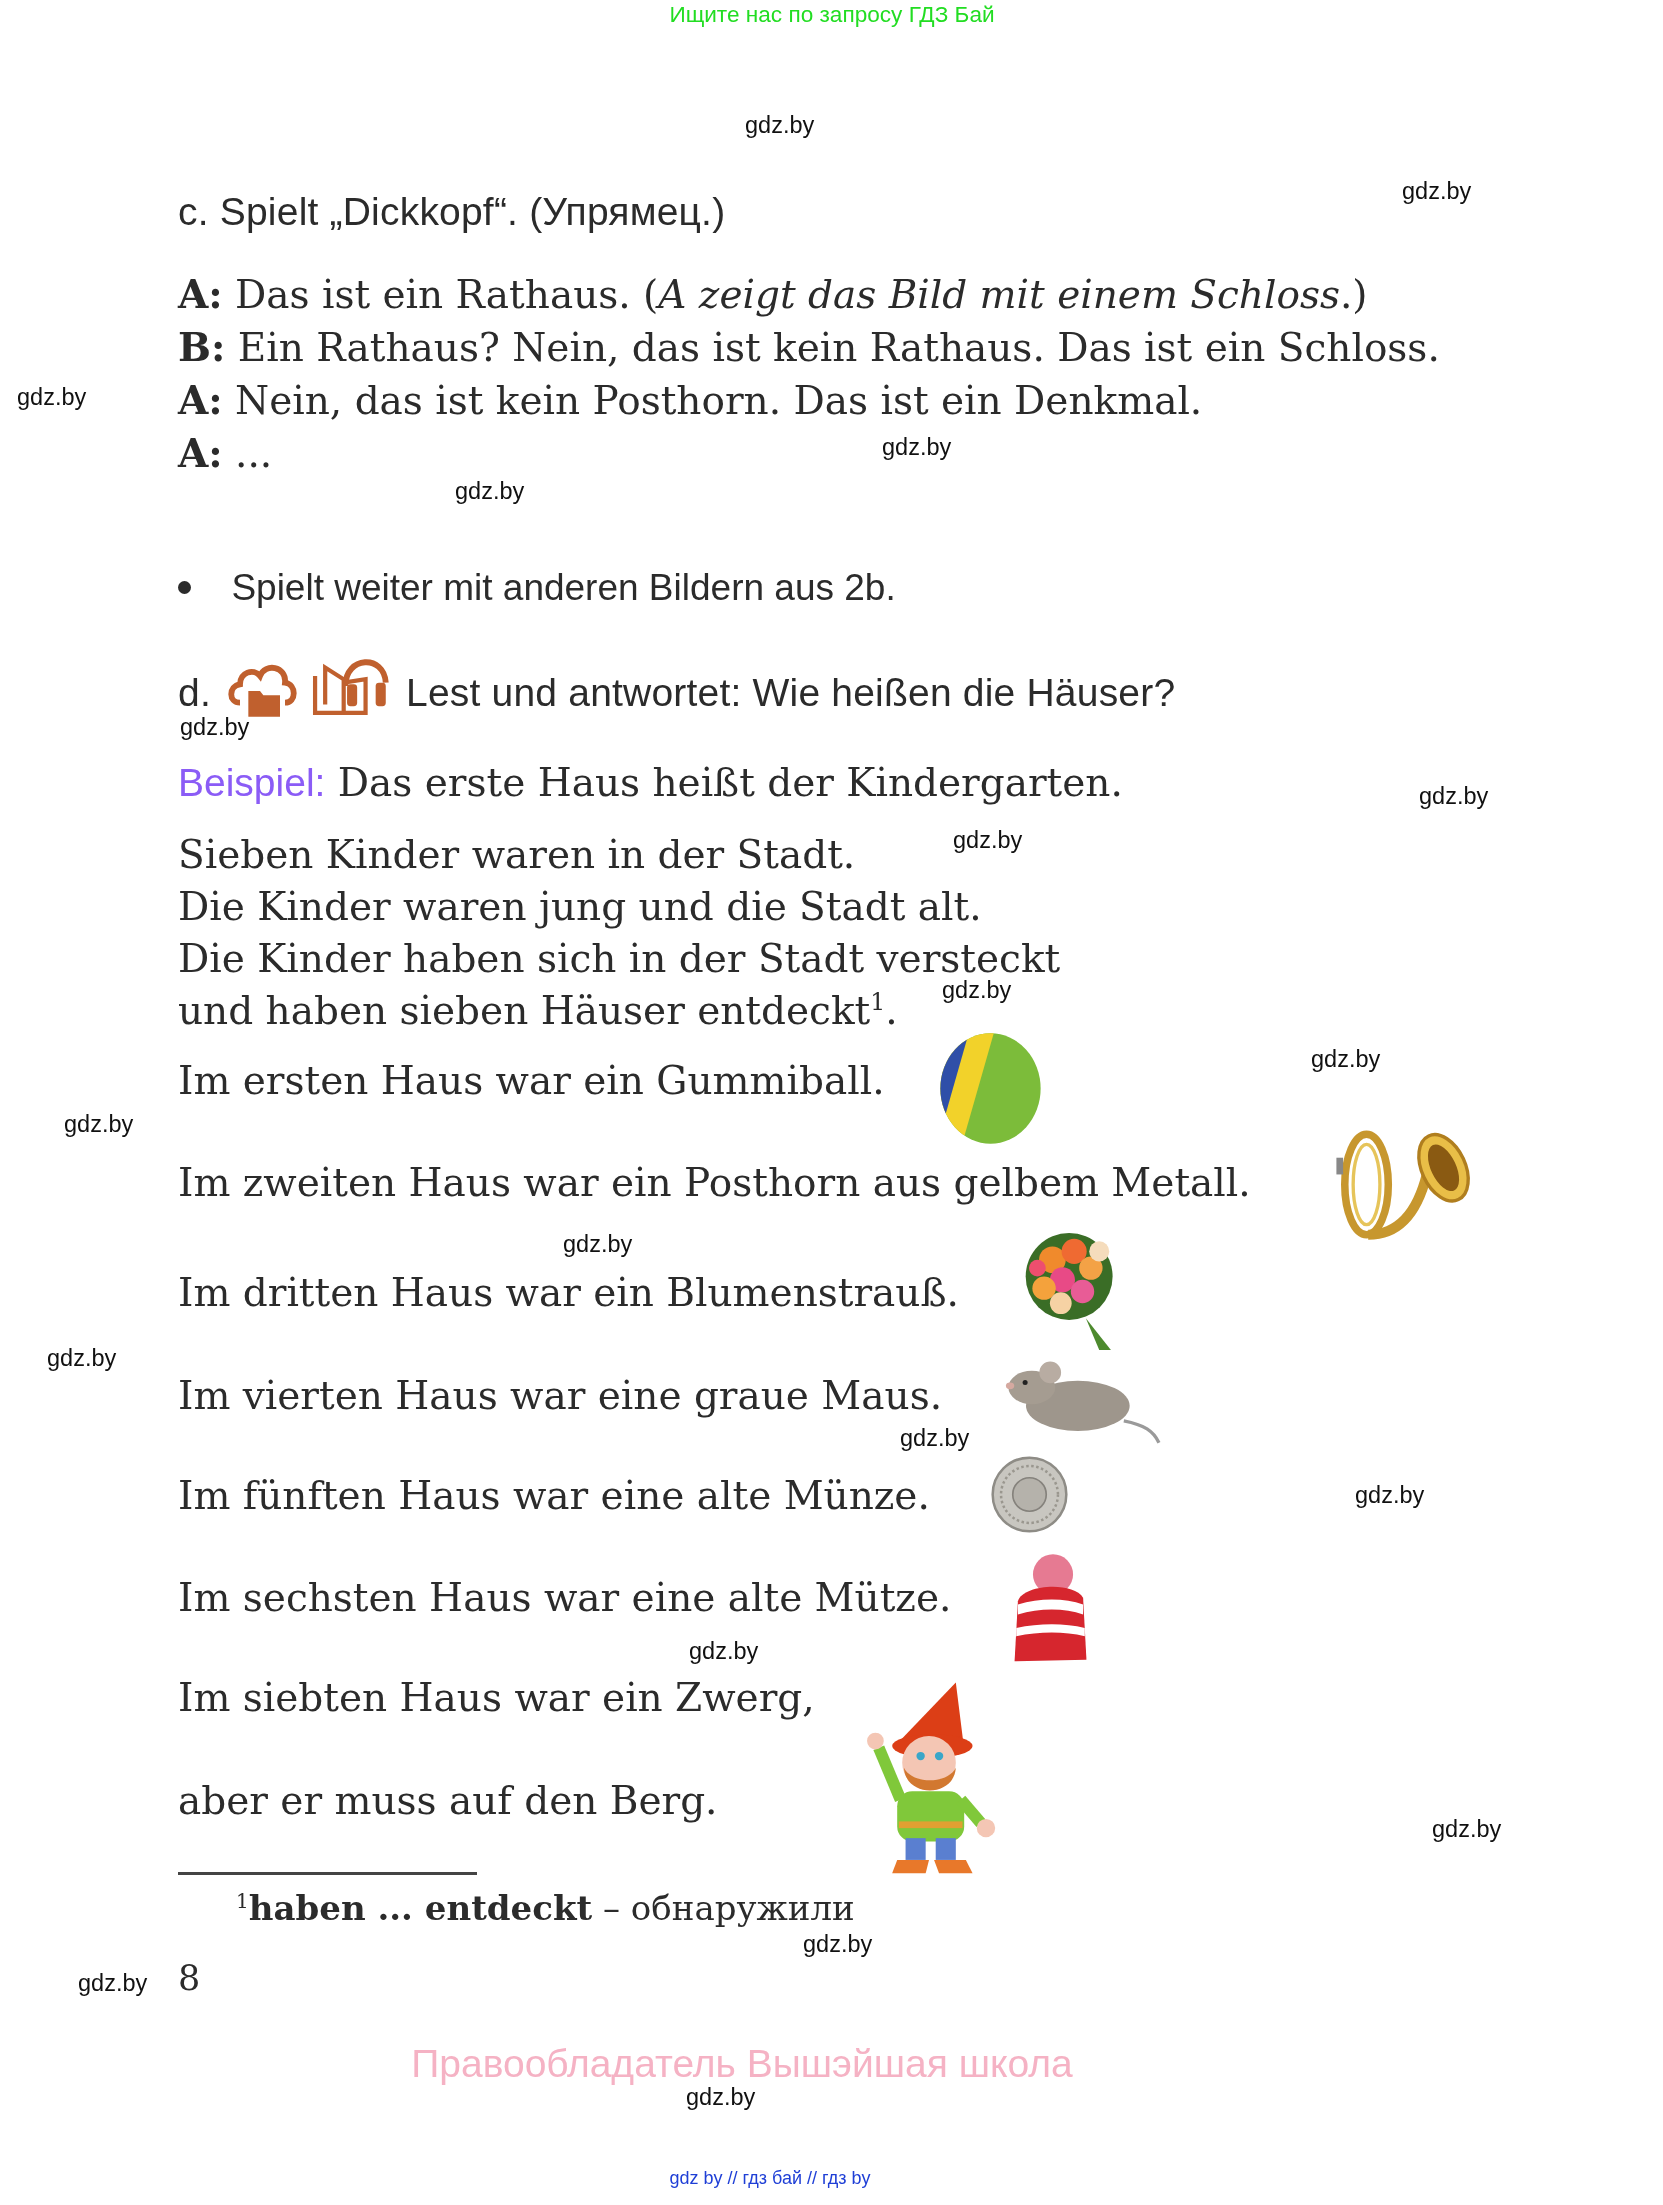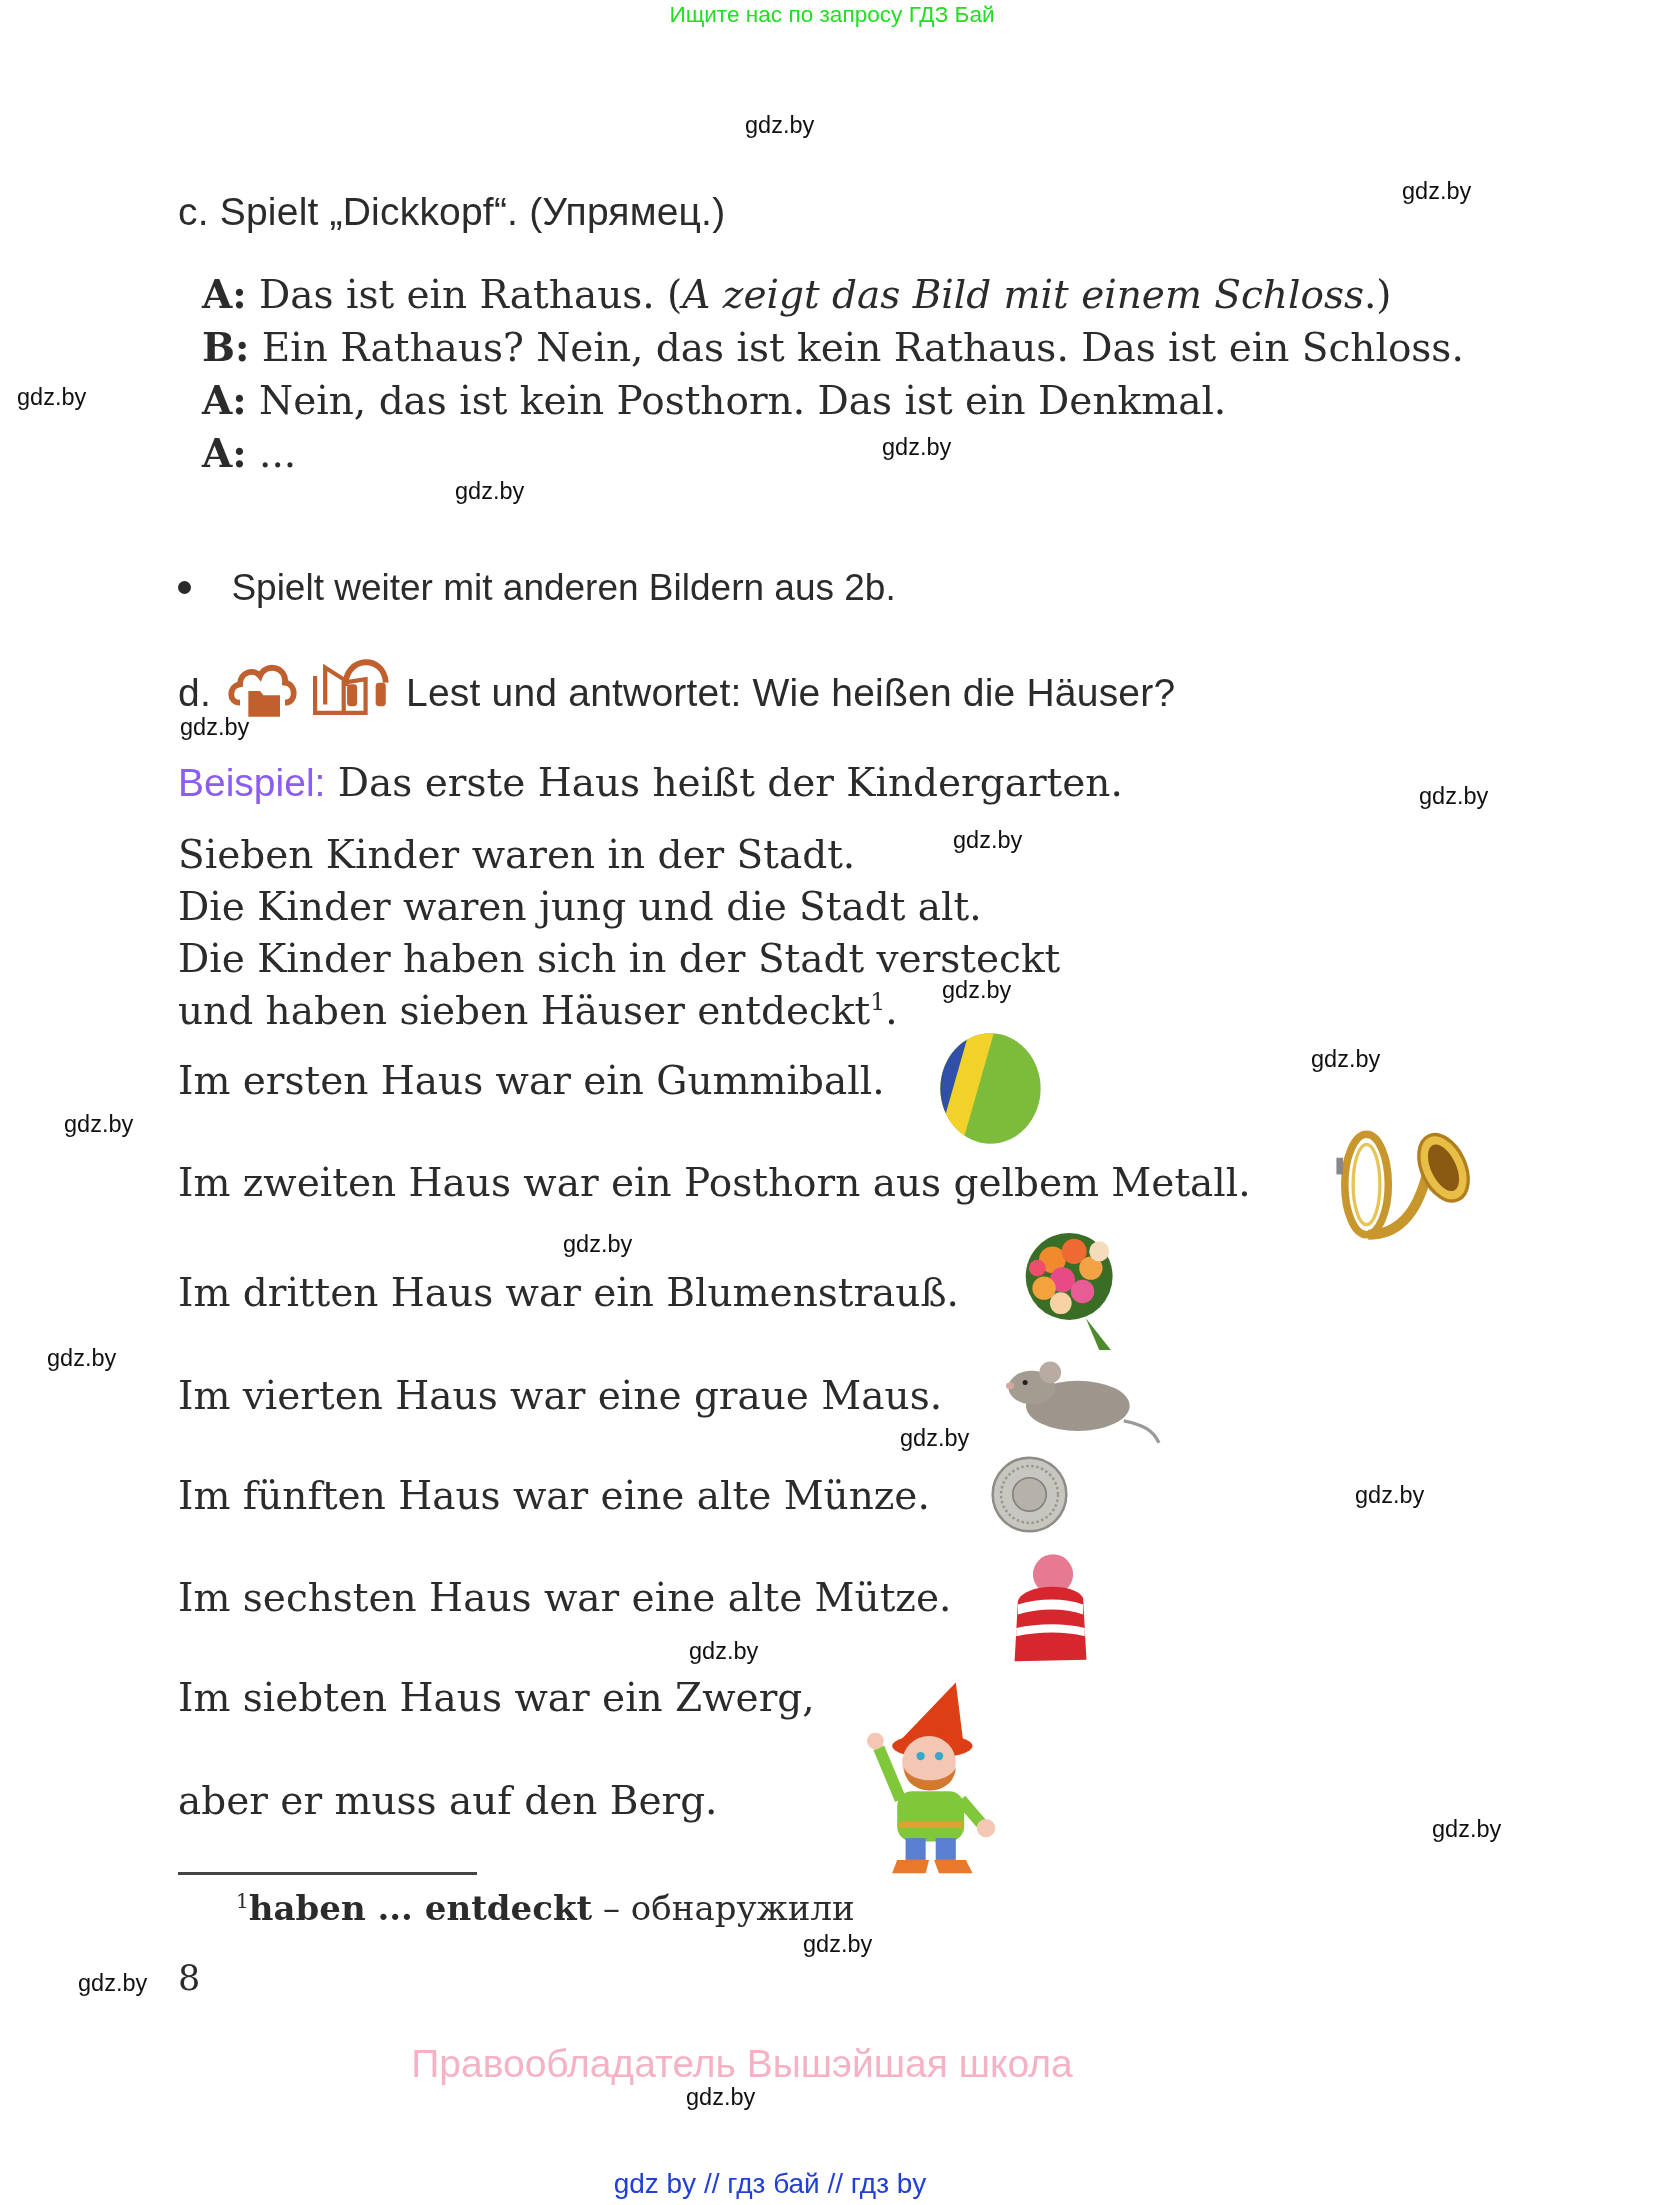--- a/index.html
+++ b/index.html
@@ -3,27 +3,27 @@
 <meta charset="utf-8">
 <style>
   html, body { margin:0; padding:0; background:#ffffff; }
   body { width:1664px; height:2205px; position:relative; overflow:hidden; color:#2b2b2b; }
   .abs { position:absolute; white-space:nowrap; }
   .sans { font-family:"Liberation Sans", "DejaVu Sans", sans-serif; }
   .serif { font-family:"DejaVu Serif", "Liberation Serif", serif; }
   .wm { font-family:"Liberation Sans", sans-serif; font-size:23.5px; color:#111; }
   .top-banner { left:0; width:1664px; top:1.7px; text-align:center; font-size:22.6px; color:#22dd22; }
   .heading { font-size:39px; font-weight:500; letter-spacing:0.2px; }
-  .dlg { font-size:39px; line-height:52px;margin-left:24px; }
+  .dlg { font-size:39px; line-height:52px; }
   .dlg b { font-weight:bold; }
   .poem { font-size:39px; }
   .orange { color:#8b5cf6; }
   .pic { position:absolute; }
   .footer-pink { left:0; width:1484px; text-align:center; font-size:39px; color:#f5b2c4; top:2042px; }
-  .footer-blue { left:0; width:1540px; text-align:center; font-size:28px; color:#1f3fd6; top:2168px; }
+  .footer-blue { left:0; width:1540px; text-align:center; font-size:18px; color:#1f3fd6; top:2168px; }
   .footnote-rule { position:absolute; left:178px; top:1872px; width:299px; height:2.5px; background:#444; }
 </style>
 </head>
 <body>
 
 <div class="abs sans top-banner">Ищите нас по запросу ГДЗ Бай</div>
 
 <div class="abs wm" style="left:745px;top:112px">gdz.by</div>
 <div class="abs wm" style="left:1402px;top:178px">gdz.by</div>
 <div class="abs wm" style="left:17px;top:384px">gdz.by</div>

